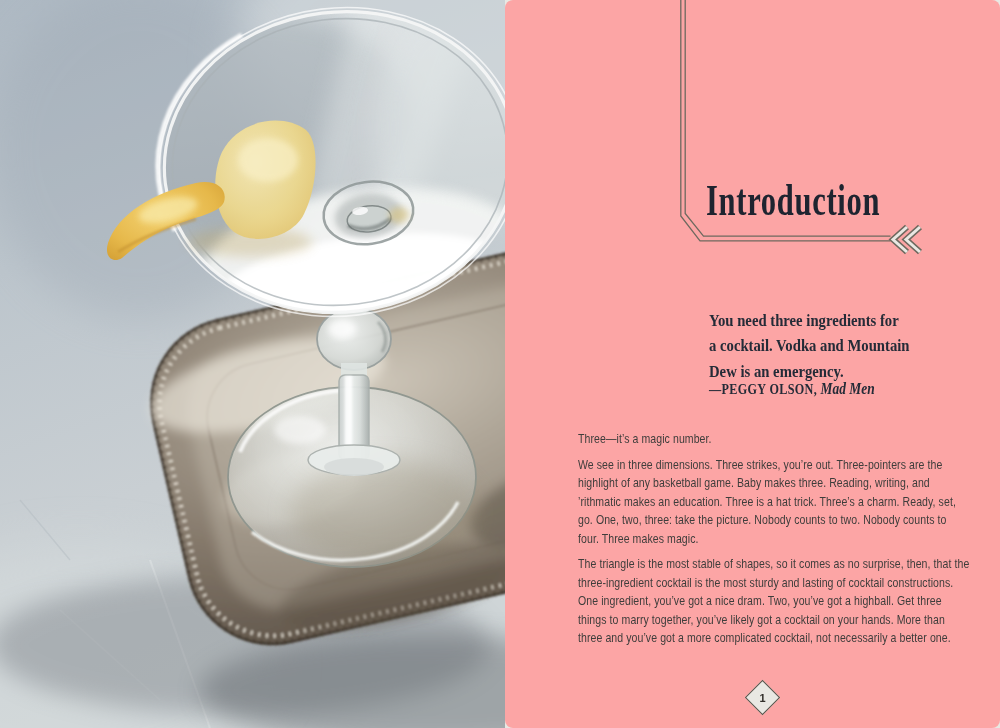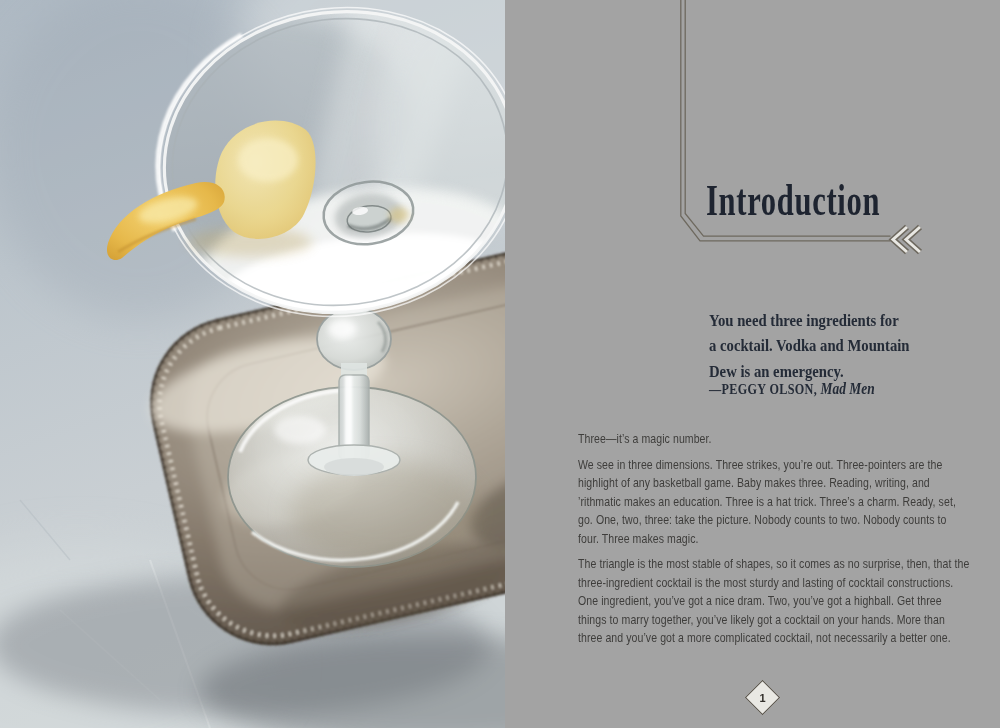--- a/index.html
+++ b/index.html
@@ -1,21 +1,21 @@
 <!DOCTYPE html>
 <html><head>
 <meta charset="utf-8">
 <style>
   html,body{margin:0;padding:0;background:#808080;}
   .spread{
     position:relative;width:1000px;height:728px;overflow:hidden;
     background:#e9e8e3;font-family:"Liberation Sans","DejaVu Sans",sans-serif;
   }
   .photo-pane{position:absolute;left:0;top:0;width:505px;height:728px;overflow:hidden;}
-  .text-pane{position:absolute;left:505px;top:0;width:495px;height:728px;background:#a3a3a3;}
+  .text-pane{position:absolute;left:505px;top:0;width:495px;height:728px;background:#fca5a5;border-radius:8px;}
   .frame-svg{position:absolute;left:0;top:0;}
   .page-title{
     position:absolute;left:201px;top:178px;margin:0;
     font-family:"Liberation Serif","DejaVu Serif",serif;
     font-weight:700;font-size:45px;line-height:45px;letter-spacing:1px;
     color:#1e2430;transform:scaleX(.68);transform-origin:left top;white-space:nowrap;
   }
   .quote{
     position:absolute;left:204px;top:308px;width:300px;
     font-family:"Liberation Serif","DejaVu Serif",serif;

